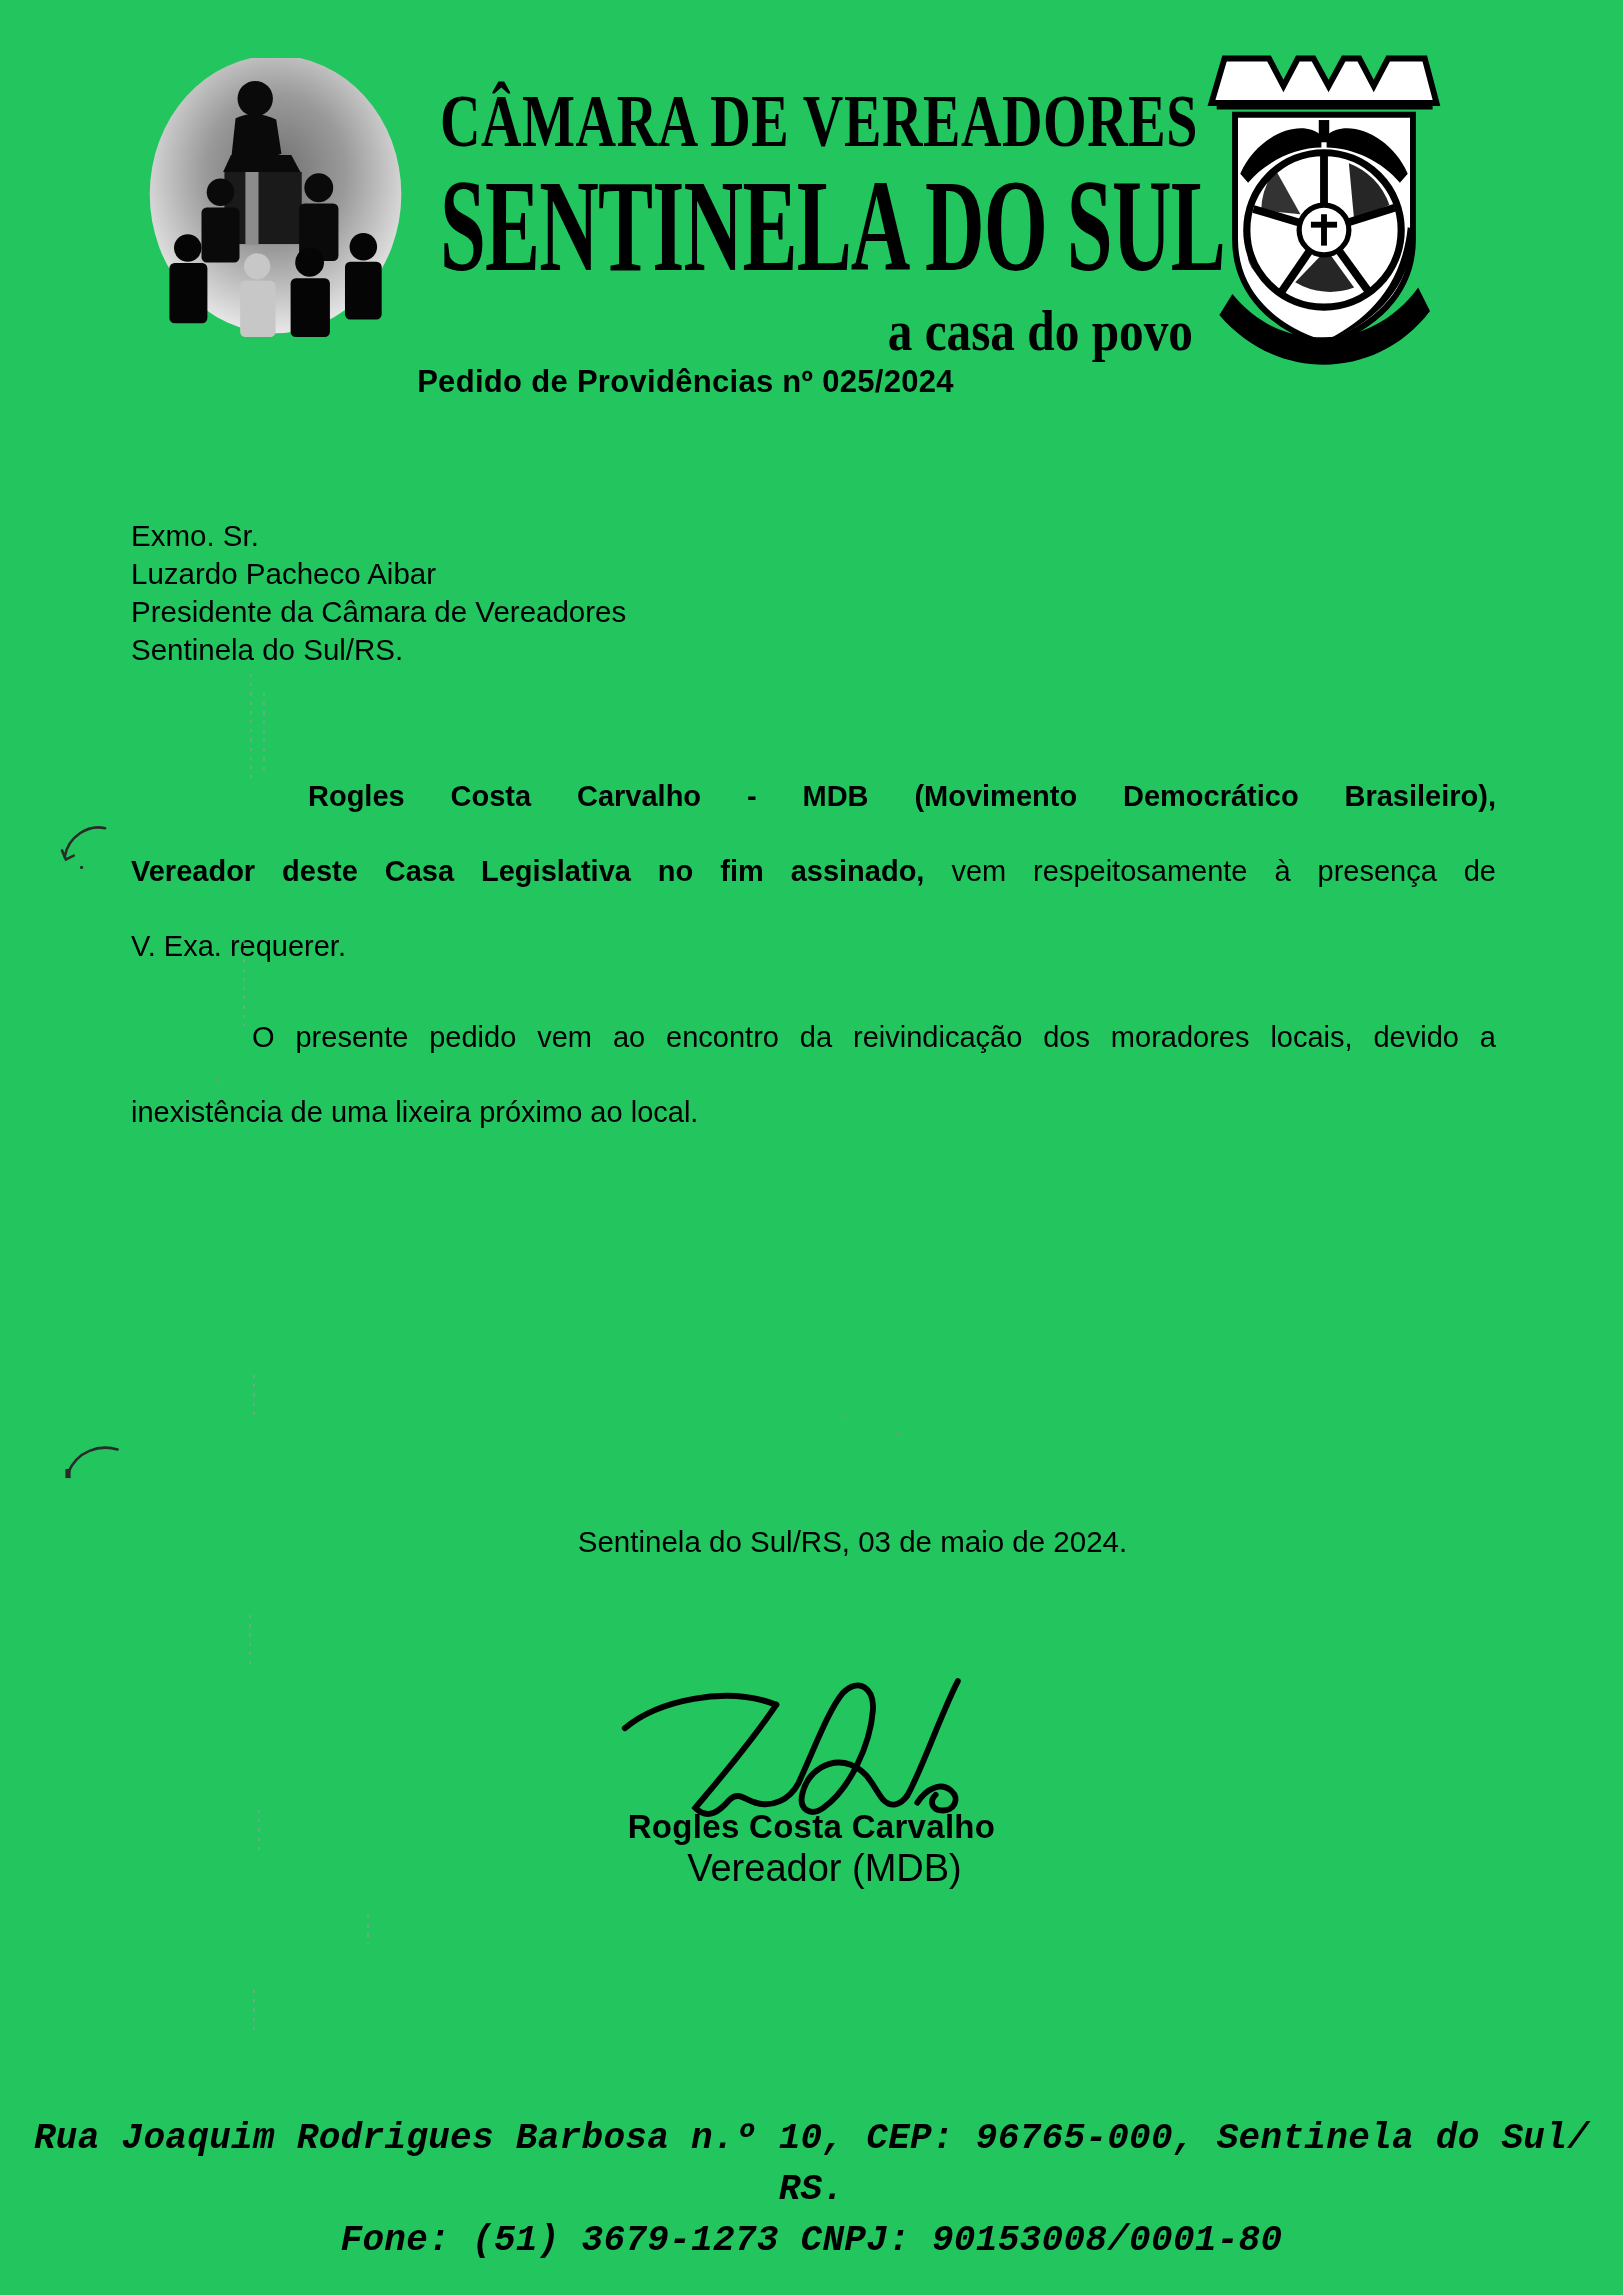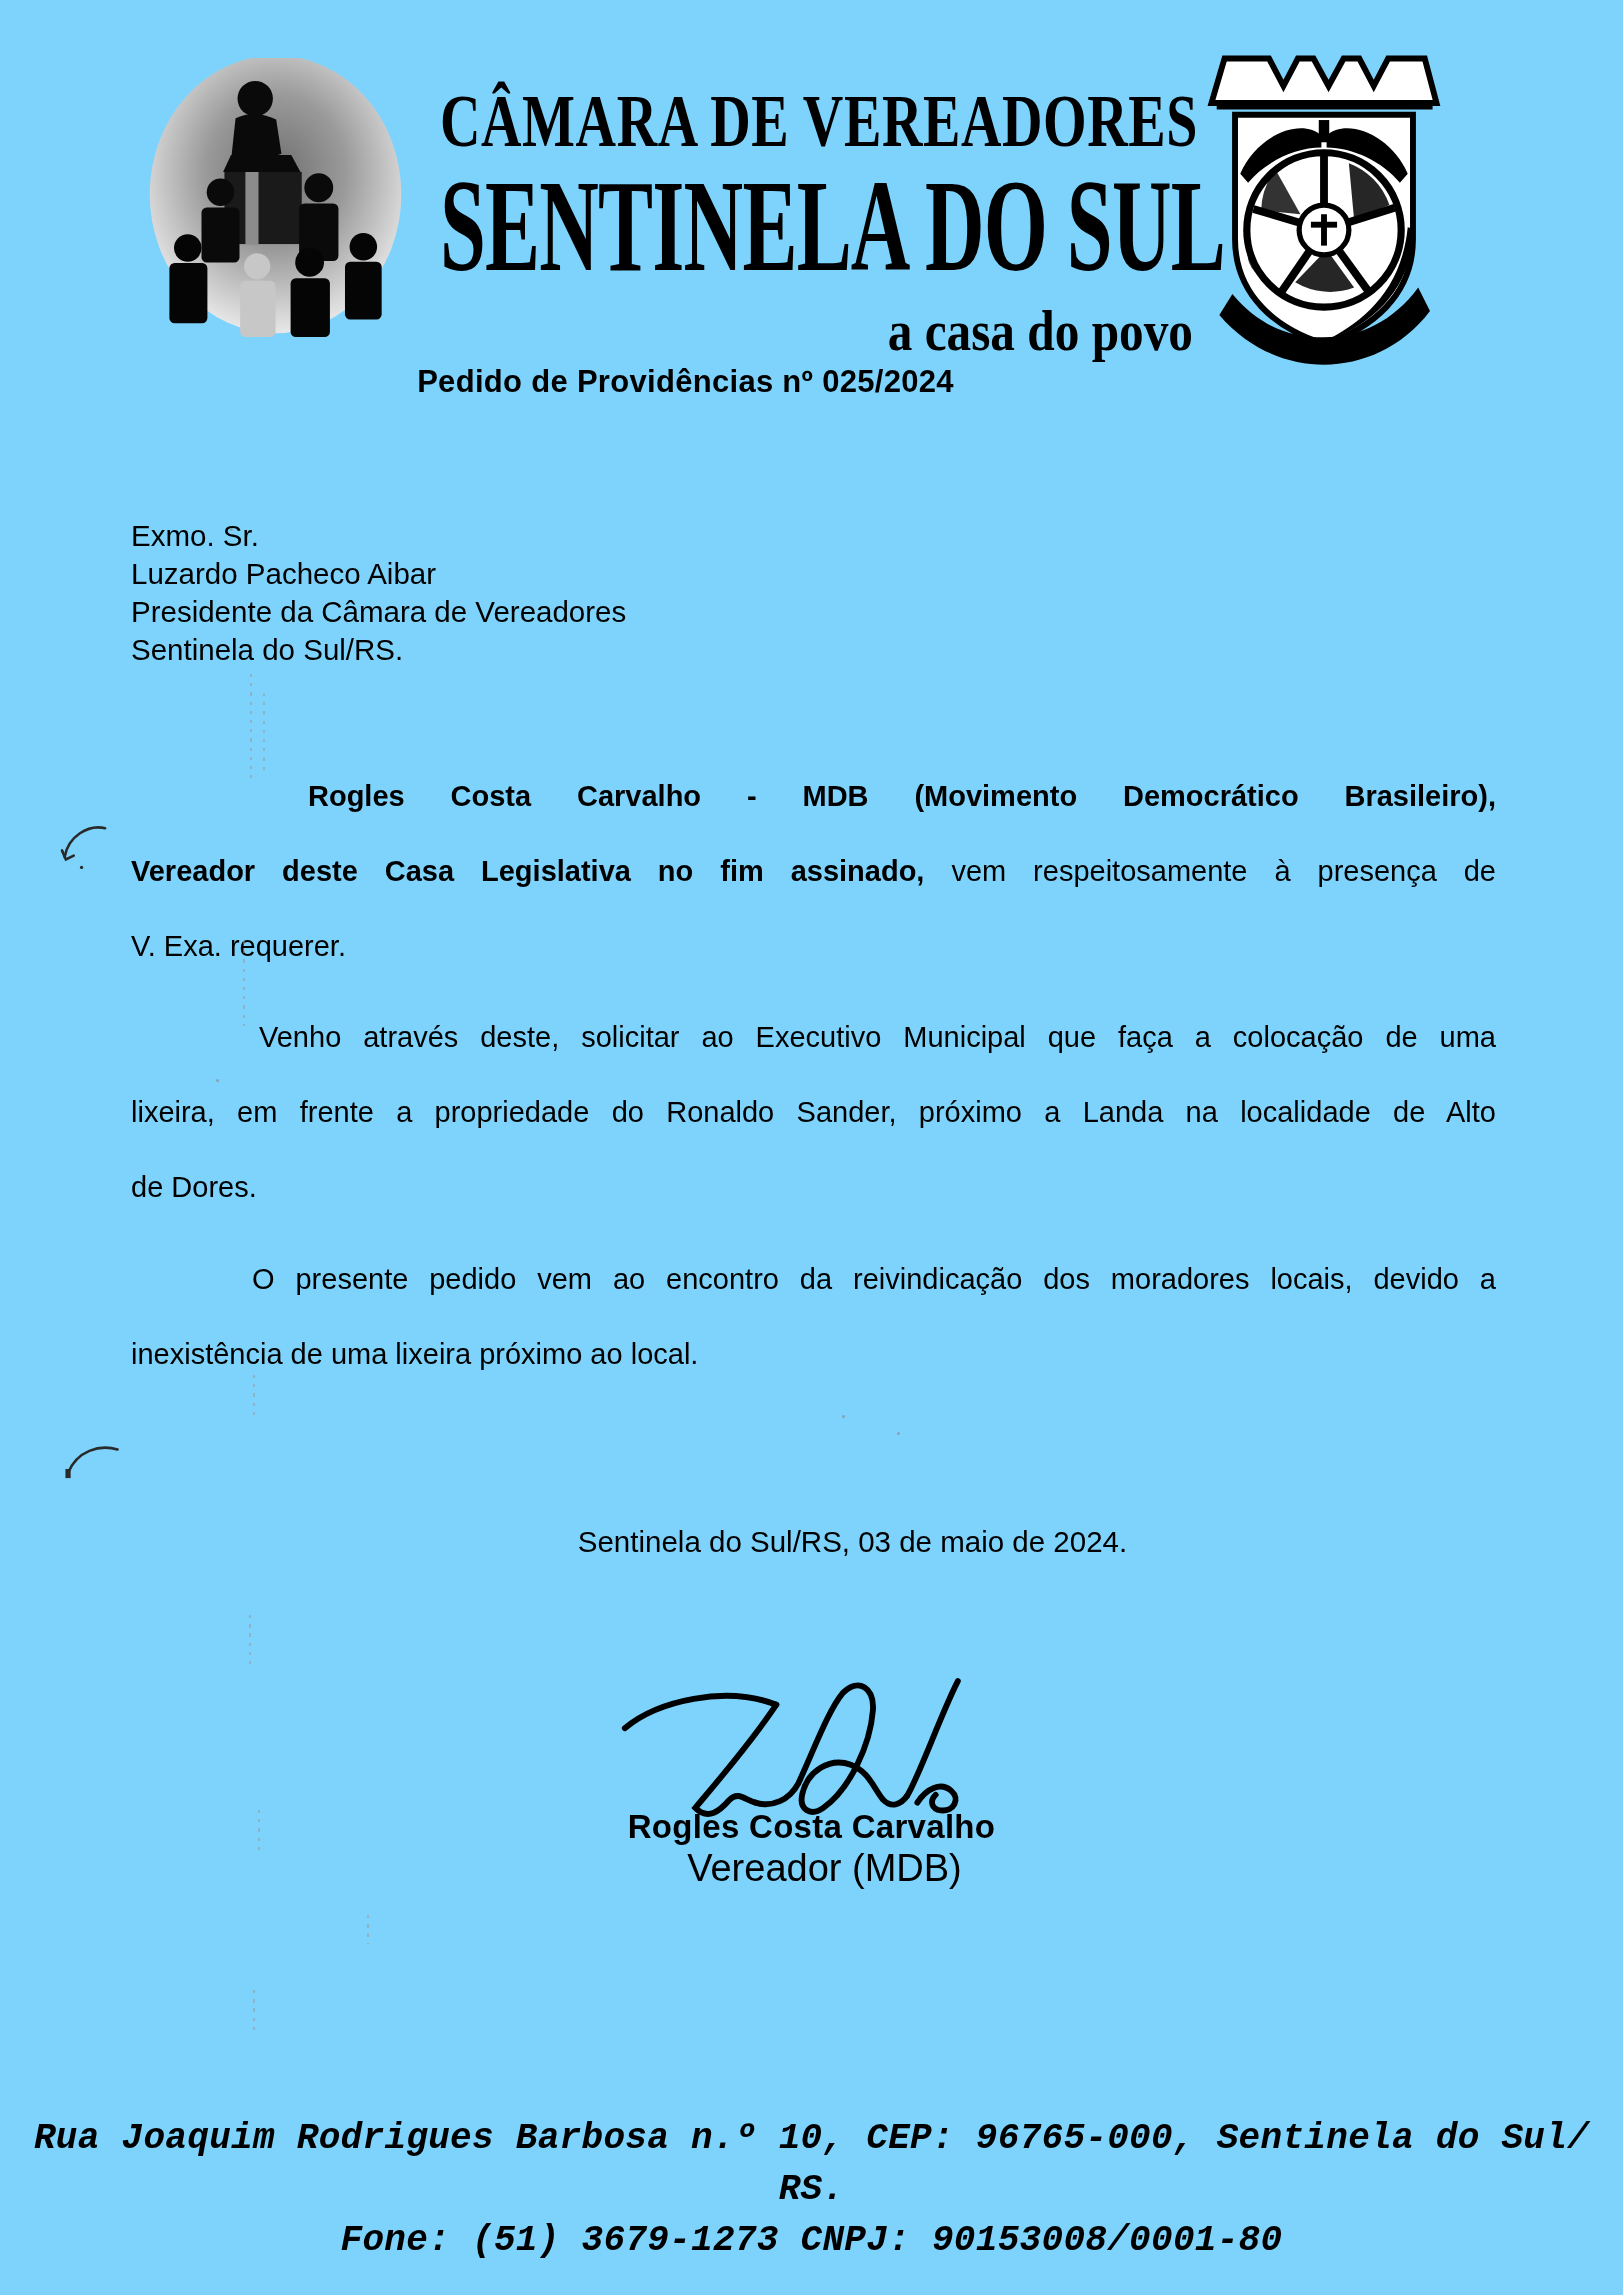--- a/index.html
+++ b/index.html
@@ -1,19 +1,19 @@
 <!DOCTYPE html>
 <html style="font-size:10.5px"><head>
 <meta charset="utf-8">
 <style>
   html,body{margin:0;padding:0;background:#888;}
   #page{
     position:relative;
     width:1623px;height:2295px;
-    background:#7dd3fc;
+    background:#22c55e;
     font-family:"Liberation Sans", sans-serif;
     color:#000;
     overflow:hidden;
   }
   
   #logo{position:absolute;left:147px;top:58px;width:261px;height:285px;}
   #crest{position:absolute;left:1197px;top:52px;width:254px;height:314px;}
   .titleblock{position:absolute;left:440px;top:84px;width:753px;}
   .org1{
     font-family:"Liberation Serif", serif;font-weight:bold;
@@ -171,25 +171,20 @@
     <div>Luzardo Pacheco Aibar</div>
     <div>Presidente da Câmara de Vereadores</div>
     <div>Sentinela do Sul/RS.</div>
   </div>
 
   <div class="bodytext">
     <div class="para">
       <div class="bodyline jline ind1"><b>Rogles Costa Carvalho - MDB (Movimento Democrático Brasileiro),</b></div>
       <div class="bodyline jline"><b>Vereador deste Casa Legislativa no fim assinado,</b> <span>vem respeitosamente à presença de</span></div>
       <div class="bodyline lline">V. Exa. requerer.</div>
-    </div>
-    <div class="para">
-      <div class="bodyline jline ind2">Venho através deste, solicitar ao Executivo Municipal que faça a colocação de uma</div>
-      <div class="bodyline jline">lixeira, em frente a propriedade do Ronaldo Sander, próximo a Landa na localidade de Alto</div>
-      <div class="bodyline lline">de Dores.</div>
     </div>
     <div class="para">
       <div class="bodyline jline ind3">O presente pedido vem ao encontro da reivindicação dos moradores locais, devido a</div>
       <div class="bodyline lline">inexistência de uma lixeira próximo ao local.</div>
     </div>
   </div>
 
   <div class="dateline">Sentinela do Sul/RS, 03 de maio de 2024.</div>
 
   <svg id="sig-scribble" viewBox="0 0 560 245" xmlns="http://www.w3.org/2000/svg">

